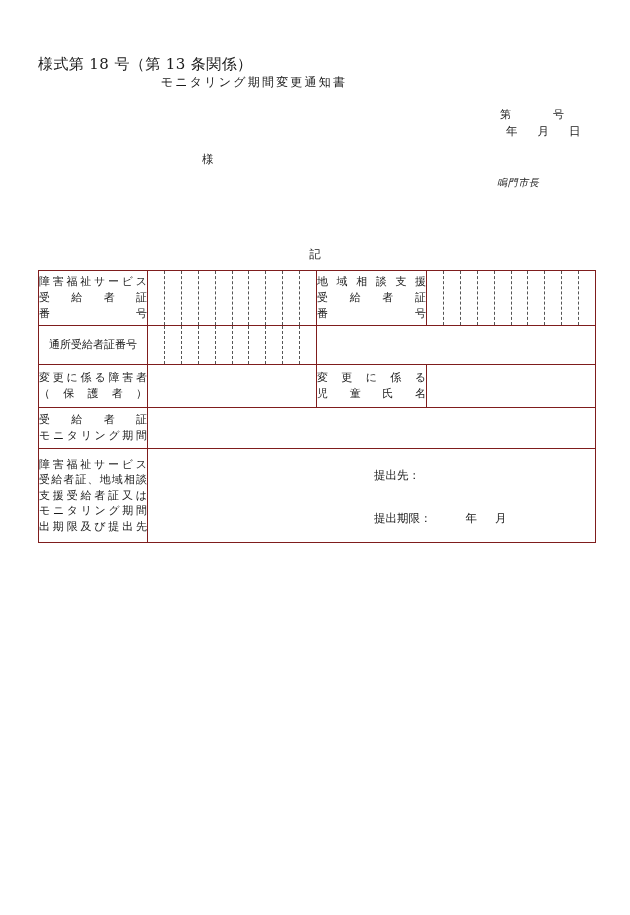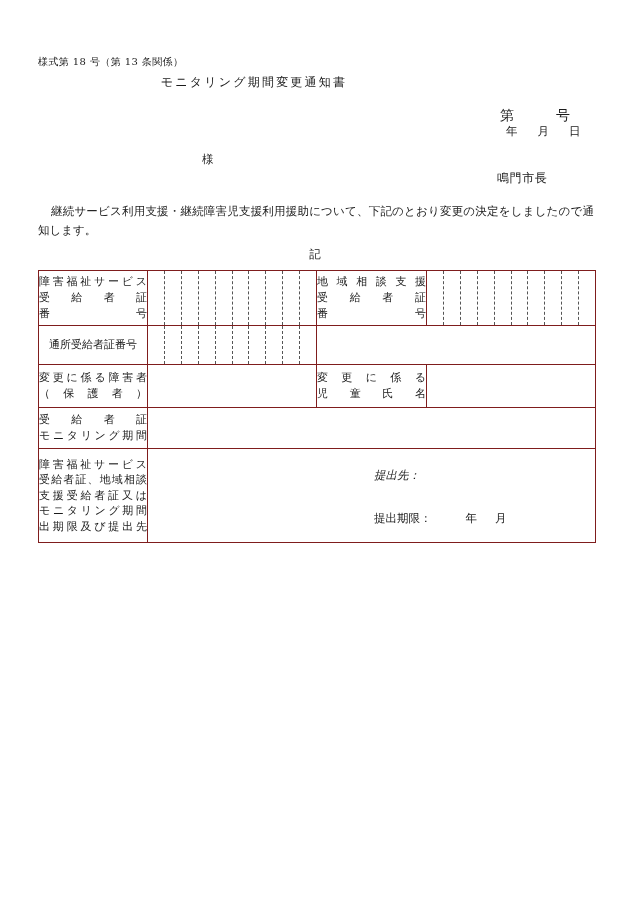--- a/index.html
+++ b/index.html
@@ -21,39 +21,39 @@
     left: 0; top: 0;
     width: 630px;
     height: 915px;
   }
 
   
   .form-no {
     position: absolute;
     left: 38px;
     top: 55px;
-    font-size: 10px;
+    font-size: 15px;
     letter-spacing: 0.4px;
     white-space: nowrap;
   }
   .doc-title {
     position: absolute;
     left: 0;
     top: 74px;
     width: 508px;
     text-align: center;
     font-size: 12px;
     letter-spacing: 2.2px;
     white-space: nowrap;
   }
   .doc-number {
     position: absolute;
     left: 500px;
     top: 107px;
-    font-size: 14px;
+    font-size: 11px;
     white-space: nowrap;
   }
   .doc-number .sp-wide { display: inline-block; width: 42px; }
   .doc-date {
     position: absolute;
     left: 506px;
     top: 124px;
     font-size: 11.5px;
     white-space: nowrap;
   }
@@ -61,24 +61,25 @@
   .addressee {
     position: absolute;
     left: 202px;
     top: 152px;
     font-size: 11.5px;
     white-space: nowrap;
   }
   .issuer {
     position: absolute;
     left: 497px;
-    top: 170px;
-    font-size: 12px;
+    top: 176px;
+    font-size: 10px;
     letter-spacing: 0.6px;
     white-space: nowrap;
+    font-style: italic;
   }
 
   
   .body-text {
     position: absolute;
     left: 38px;
     top: 202px;
     width: 556px;
     font-size: 11.5px;
     line-height: 19px;
@@ -172,21 +173,21 @@
     position: relative;
     height: 93px;
     padding: 0;
   }
   .submit-line {
     position: absolute;
     left: 226px;
     font-size: 11.5px;
     white-space: nowrap;
   }
-  .submit-line.l1 { top: 19px; font-style: italic; }
+  .submit-line.l1 { top: 19px; }
   .submit-line.l2 { top: 62px; text-align: center; }
   .submit-line .gap { display: inline-block; width: 34px; }
   .submit-line .gap2 { display: inline-block; width: 18px; }
 </style>
 </head>
 <body>
 
 <div class="page">
 
   <div class="form-no">様式第 18 号（第 13 条関係）</div>
@@ -198,21 +199,20 @@
   </div>
 
   <div class="doc-date">
     <span>年</span><span class="sp"></span><span>月</span><span class="sp"></span><span>日</span>
   </div>
 
   <div class="addressee">様</div>
 
   <div class="issuer">鳴門市長</div>
 
-  <div class="body-text">継続サービス利用支援・継続障害児支援利用援助について、下記のとおり変更の決定をしましたので通知します。</div>
 
   <div class="ki-mark">記</div>
 
   <table class="form-table">
     <colgroup>
       <col style="width:109px">
       <col style="width:169px">
       <col style="width:110px">
       <col style="width:169px">
     </colgroup>

